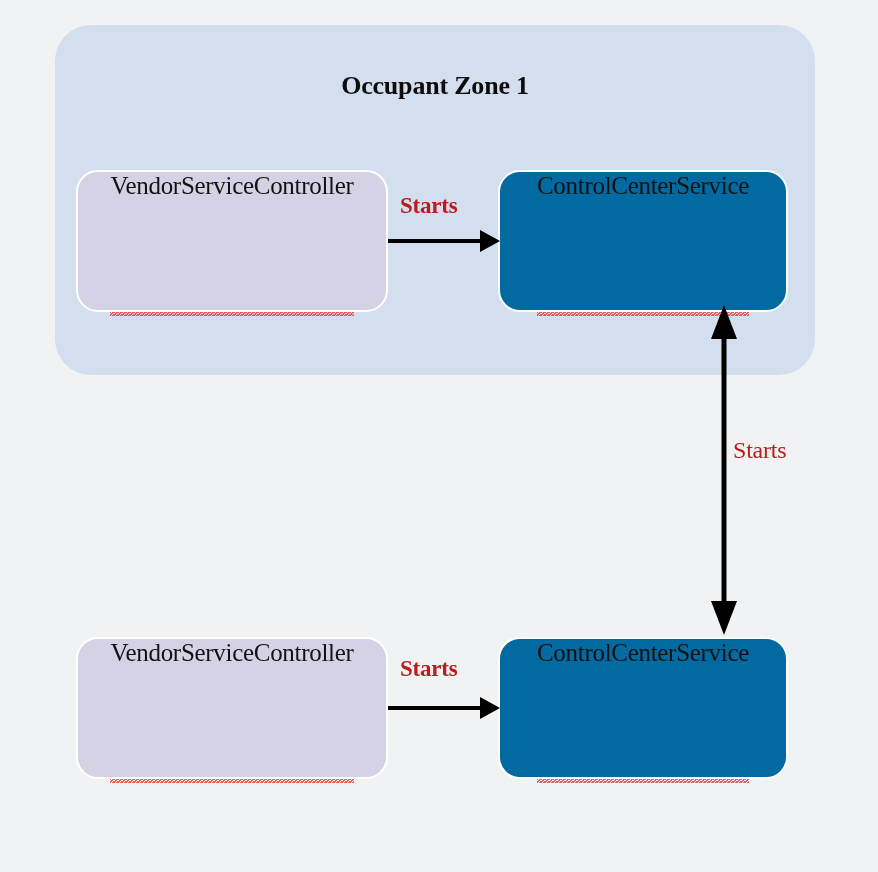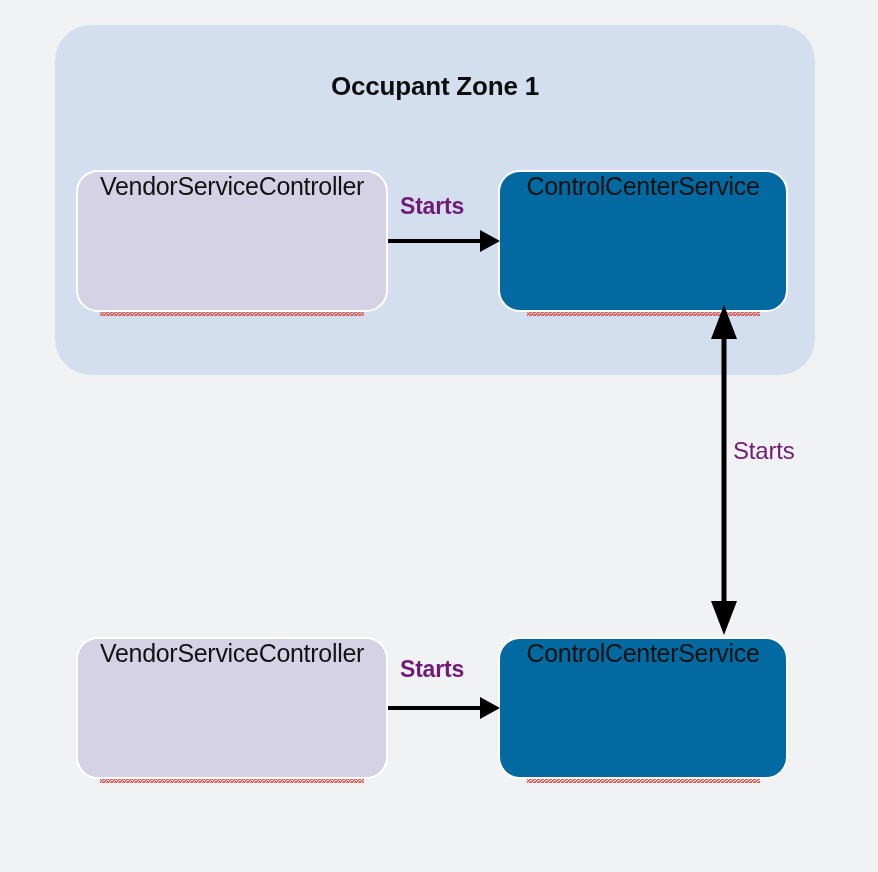--- a/index.html
+++ b/index.html
@@ -10,20 +10,21 @@
     width: 878px;
     height: 872px;
     background: #f1f2f4;
     font-family: "Liberation Sans", sans-serif;
     overflow: hidden;
   }
   #canvas {
     position: relative;
     width: 878px;
     height: 623px;
+    font-family: Liberation Serif, serif;
   }
 
   
   .zone {
     position: absolute;
     background: #d3dfef;
     border-radius: 36px;
     box-sizing: border-box;
   }
   #zone-1 { left: 55px;  top: 25px;  width: 760px; height: 350px; }
@@ -94,21 +95,21 @@
     pointer-events: none;
   }
   #edge-starts-1 { left: 388px; top: 215px; width: 112px; height: 52px; }
   #edge-starts-2 { left: 388px; top: 682px; width: 112px; height: 52px; }
   #edge-connect  { left: 700px; top: 305px; width: 48px; height: 330px; }
 
   .edge-label {
     position: absolute;
     font-size: 23px;
     font-weight: bold;
-    color: #701a75;
+    color: #b91c1c;
     white-space: nowrap;
     letter-spacing: -0.2px;
   }
   #label-starts-1 { left: 400px; top: 193px; }
   #label-starts-2 { left: 400px; top: 656px; }
   #label-connect  {
     left: 733px;
     top: 437px;
     font-weight: normal;
     font-size: 24px;

